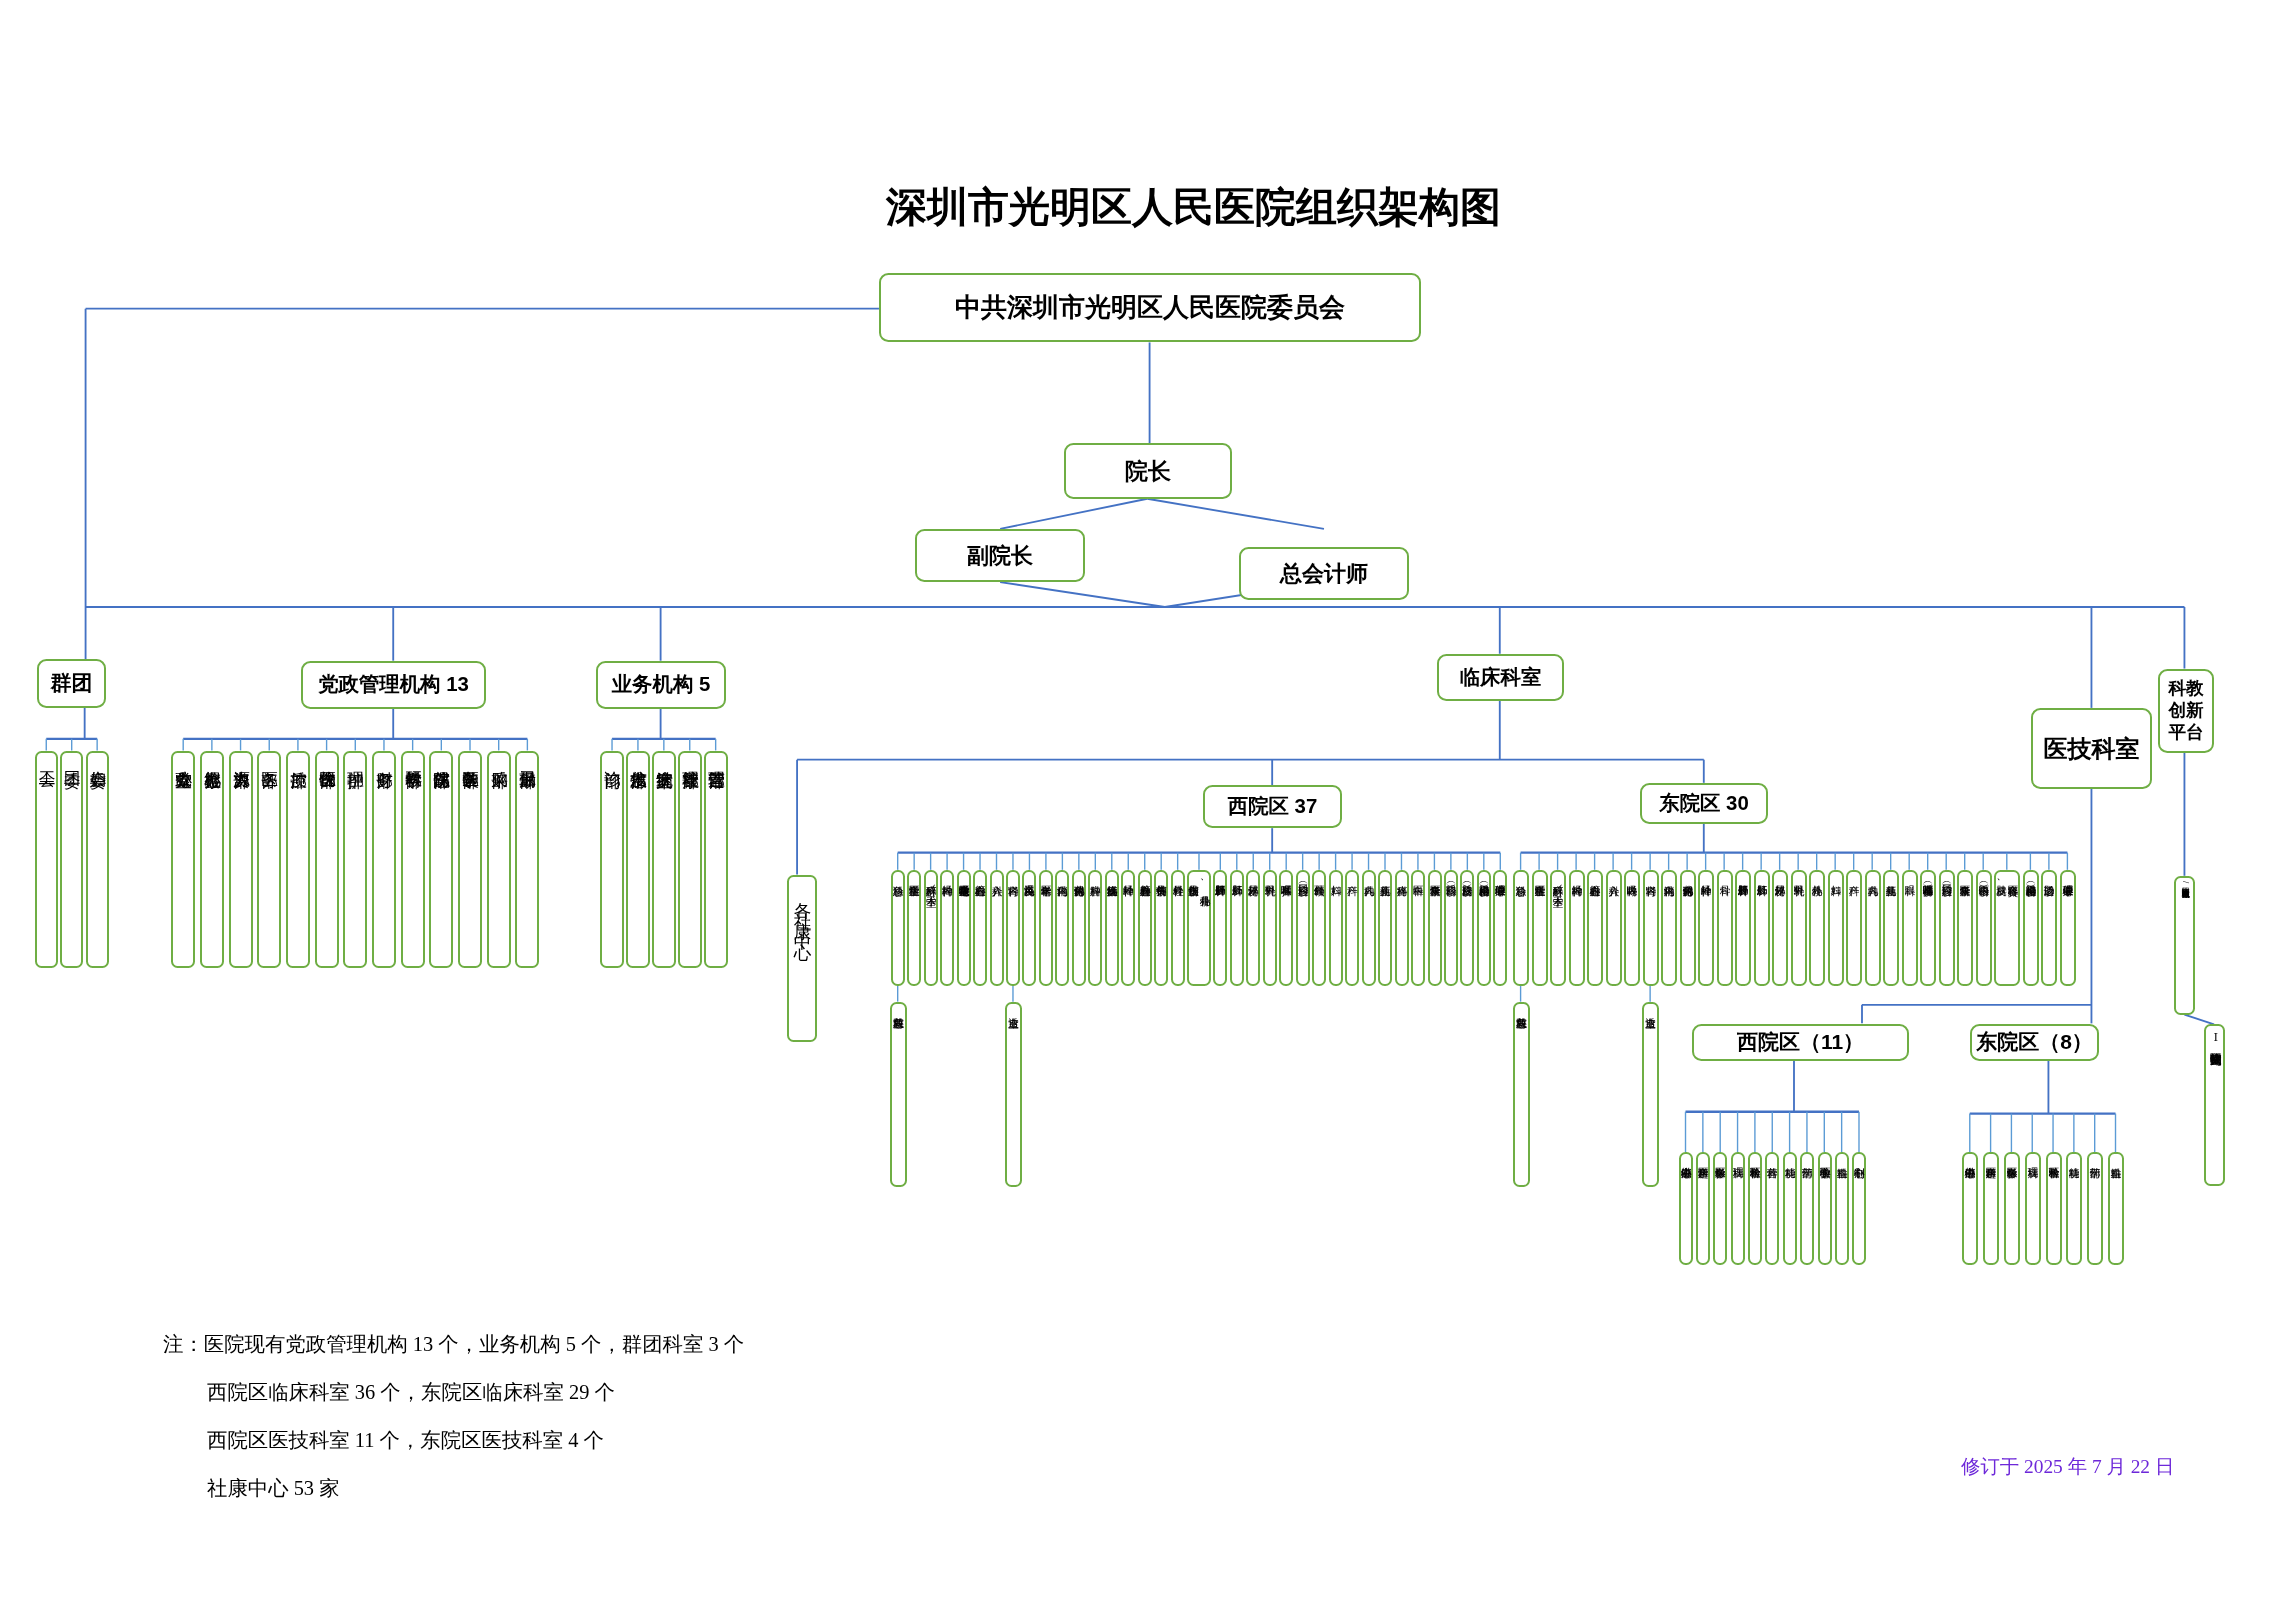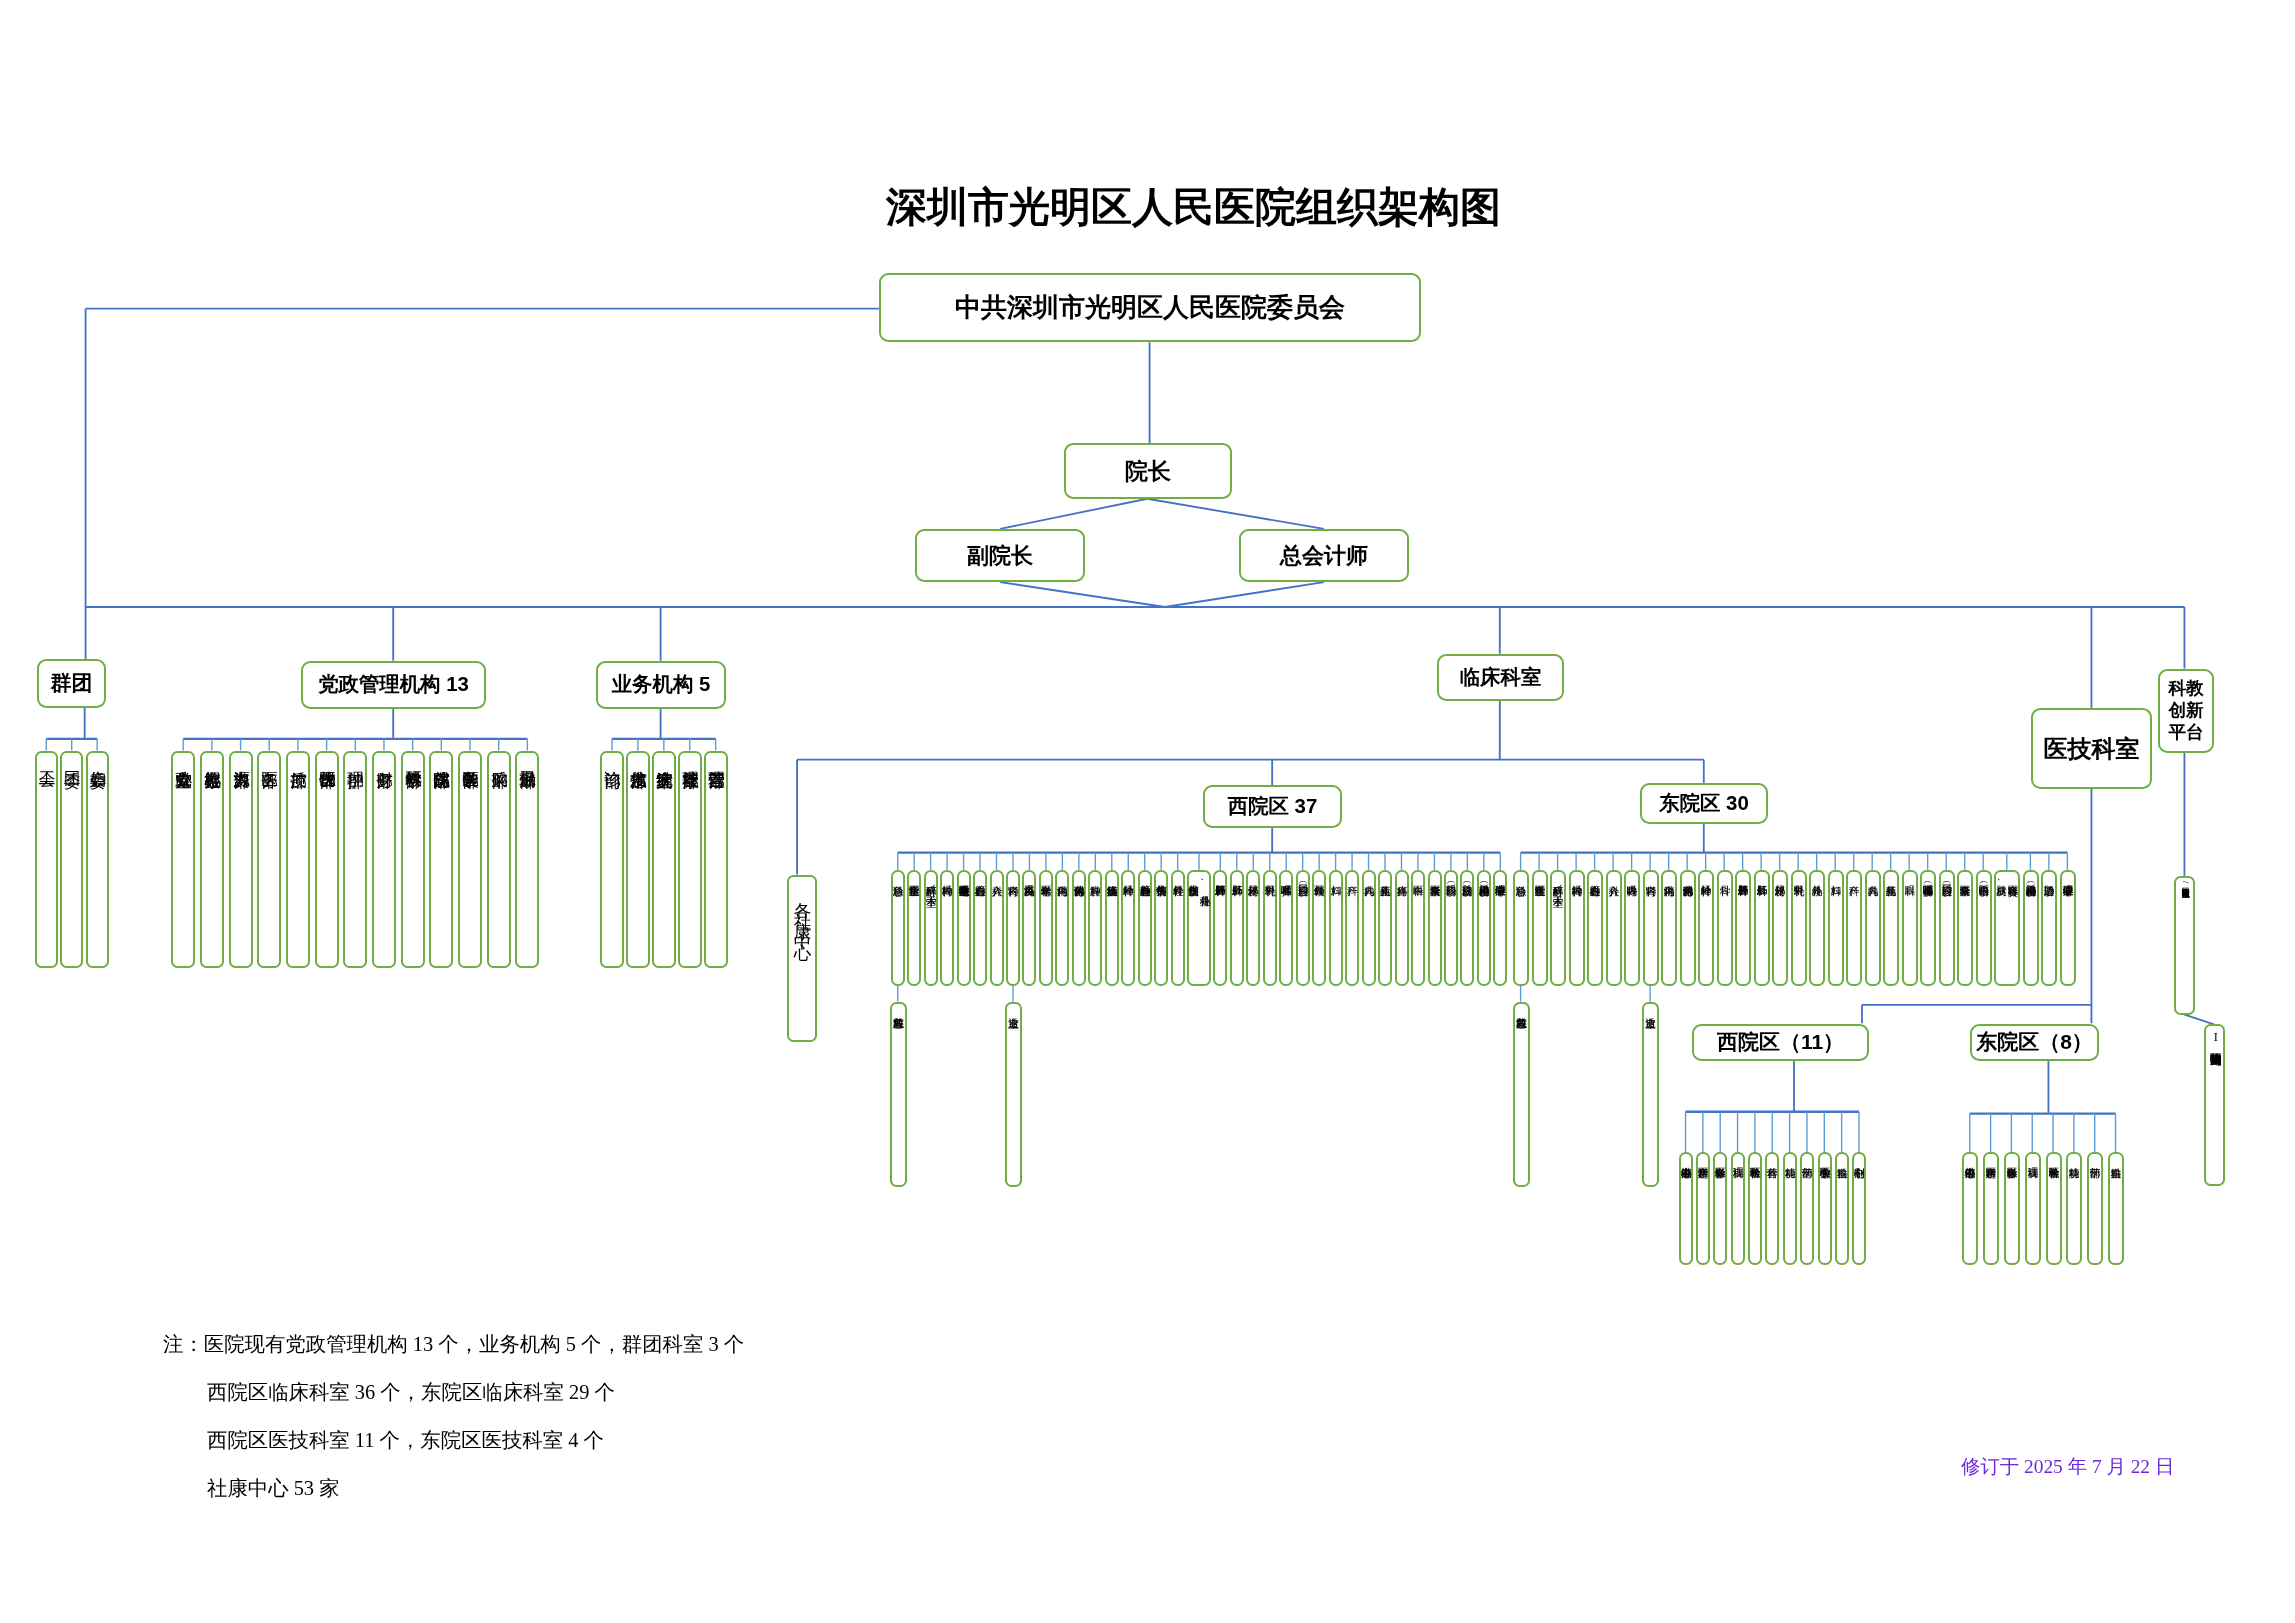--- a/index.html
+++ b/index.html
@@ -175,31 +175,31 @@
       <line x1="4722" y1="1627" x2="4722" y2="1893" stroke="#4472C4" stroke-width="4"></line>
       <line x1="4722" y1="2193" x2="4786" y2="2214" stroke="#4472C4" stroke-width="4"></line>
     </svg>
 
   <div class="title" style="left:814px;top:180px;width:759px;">深圳市光明区人民医院组织架构图</div>
 
   <div class="hbox" style="left:879px;top:273px;width:542px;height:69px;font-size:26px;">中共深圳市光明区人民医院委员会</div>
 
   <div class="hbox" style="left:1064px;top:443px;width:168px;height:56px;font-size:23px;">院长</div>
   <div class="hbox" style="left:915px;top:529px;width:170px;height:53px;font-size:22px;">副院长</div>
-  <div class="hbox" style="left:1239px;top:529px;width:170px;height:53px;font-size:22px;">总会计师</div>
+  <div class="hbox" style="left:1239px;top:547px;width:170px;height:53px;font-size:22px;">总会计师</div>
 
   <div class="hbox" style="left:37px;top:659px;width:69px;height:49px;font-size:21px;">群团</div>
   <div class="hbox" style="left:301px;top:661px;width:185px;height:48px;font-size:20.4px;">党政管理机构 13</div>
   <div class="hbox" style="left:596px;top:661px;width:130px;height:48px;font-size:20.4px;">业务机构 5</div>
   <div class="hbox" style="left:1437px;top:654px;width:127px;height:47px;font-size:20.4px;">临床科室</div>
   <div class="hbox" style="left:1203px;top:785px;width:139px;height:43px;font-size:20.4px;">西院区 37</div>
   <div class="hbox" style="left:1640px;top:783px;width:128px;height:41px;font-size:20.4px;">东院区 30</div>
   <div class="hbox" style="left:2031px;top:708px;width:121px;height:81px;font-size:24px;">医技科室</div>
   <div class="hbox" style="left:2158px;top:669px;width:56px;height:84px;font-size:17.6px;padding:1.9px;">科教创新平台</div>
-  <div class="hbox" style="left:1692px;top:1024px;width:177px;height:37px;font-size:21px;">西院区（11）</div>
+  <div class="hbox" style="left:1692px;top:1024px;width:217px;height:37px;font-size:21px;">西院区（11）</div>
   <div class="hbox" style="left:1970px;top:1024px;width:129px;height:37px;font-size:21px;">东院区（8）</div>
 
   <div class="vbox" style="left:787px;top:875px;width:30px;height:167px;font-size:17.6px;letter-spacing:10.2px;padding-top:11px;">各社康中心</div>
 
   <div class="vbox" style="left:2174px;top:876px;width:21px;height:139px;font-size:7.9px;padding-top:2.8px;">国家药物/医疗器械临床试验机构</div>
   <div class="vbox" style="left:2204px;top:1024px;width:21px;height:162px;font-size:11.6px;padding-top:3.7px;">Ⅰ期药物临床试验研究室</div>
 
   <div class="notes">
     <div>注：医院现有党政管理机构 13 个，业务机构 5 个，群团科室 3 个</div>
     <div class="indent">西院区临床科室 36 个，东院区临床科室 29 个</div>

